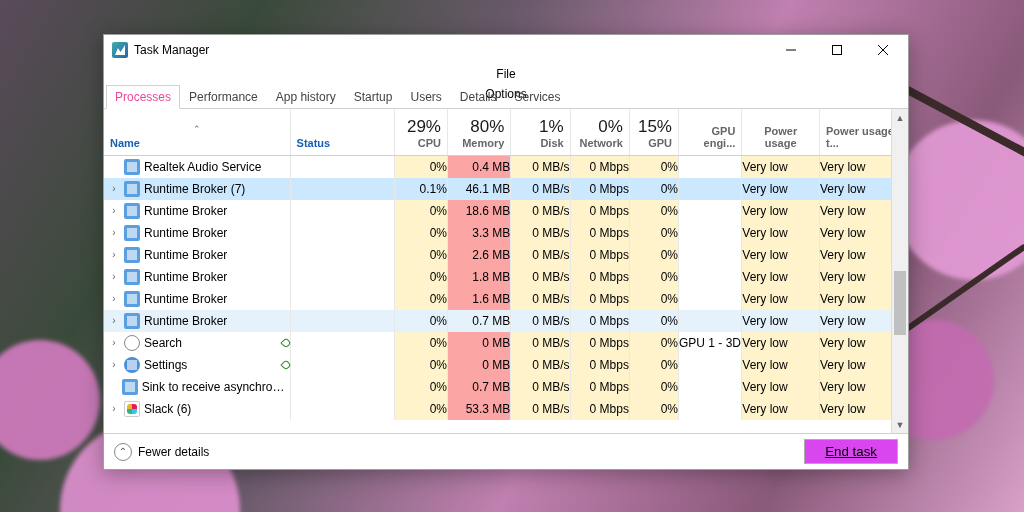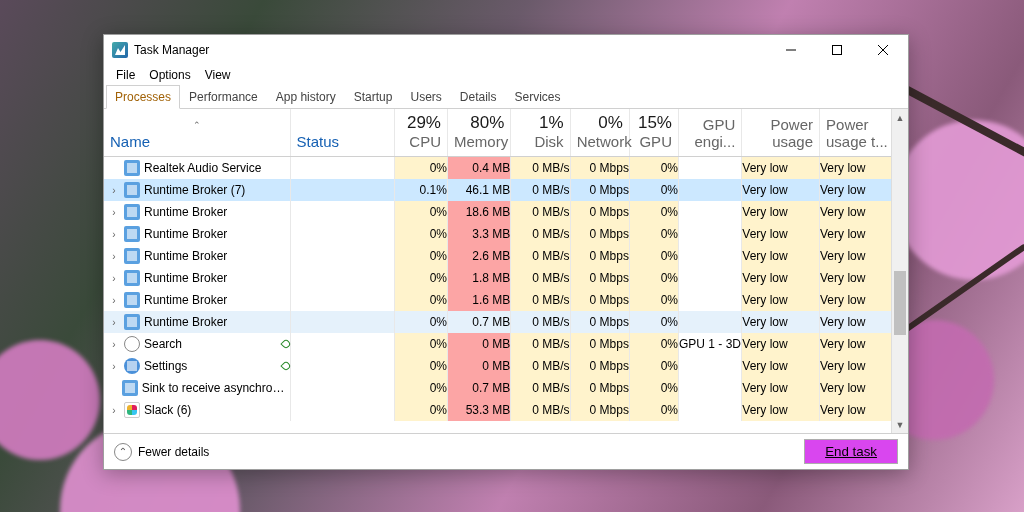--- a/index.html
+++ b/index.html
@@ -29,34 +29,34 @@
     box-shadow:0 4px 20px rgba(0,0,0,.3);
   }
   .titlebar { height:30px; display:flex; align-items:center; padding:0 2px 0 8px; }
   .app-icon { width:16px;height:16px;background:linear-gradient(135deg,#4aa,#26a);margin-right:6px;border-radius:2px;position:relative;}
   .app-icon::after{content:"";position:absolute;inset:3px;background:#fff;clip-path:polygon(0 100%,30% 30%,55% 70%,100% 0,100% 100%);}
   .title { flex:0 0 auto; }
   .tspacer{flex:1;}
   .winbtn { width:46px;height:30px;display:flex;align-items:center;justify-content:center;}
   .winbtn svg{width:10px;height:10px;}
 
-  .menubar { height:20px; display:flex; gap:2px; padding:0 6px; align-items:center; }
+  .menubar { height:20px; display:flex; gap:2px; padding:0 6px; align-items:center;flex-direction:column; }
   .menuitem { padding:2px 6px; }
 
   .tabbar { height:24px; display:flex; align-items:flex-end; padding:0 2px; border-bottom:1px solid #d0d0d0;}
   .tab { padding:4px 8px; border:1px solid transparent; border-bottom:none; position:relative; color:#444;}
-  .tab.active { background:#fff; border-color:#d0d0d0; border-bottom:1px solid #fff; margin-bottom:-1px; color:#a16207;}
+  .tab.active { background:#fff; border-color:#d0d0d0; border-bottom:1px solid #fff; margin-bottom:-1px; color:#ec4899;}
 
   .grid-wrap { flex:1; overflow:hidden; position:relative;}
   .grid { width:100%; border-collapse:collapse; table-layout:fixed;}
   .grid th, .grid td { border-right:1px solid #e8e8e8; padding:0; height:22px; }
   .grid thead th { height:46px; vertical-align:bottom; font-weight:400; color:#555; border-bottom:1px solid #d0d0d0; background:#fff; }
   .hdr { padding:4px 6px 6px 6px; }
   .hdr .top { text-align:right; font-size:17px; color:#1a1a1a; }
-  .hdr .bot { text-align:right; color:#666; font-size:15px;}
+  .hdr .bot { text-align:right; color:#666; font-size:11px;font-weight:bold;}
   .hdr.name .bot{ text-align:left; color:#1560b3; }
   .hdr.status .bot{ text-align:left; color:#1560b3;}
   .sort-ind { text-align:center;color:#666;font-size:9px;line-height:8px;}
 
   .c-name{width:182px;}
   .c-status{width:102px;}
   .c-cpu{width:52px;}
   .c-mem{width:62px;}
   .c-disk{width:58px;}
   .c-net{width:58px;}
@@ -205,21 +205,21 @@
                 <div class="bot">GPU</div>
               </div>
             </th>
           <th>
               <div class="hdr">
                 <div class="bot">GPU engi...</div>
               </div>
             </th>
           <th>
               <div class="hdr">
-                <div class="bot" style="text-align:right">Power usage</div>
+                <div class="bot" style="text-align:center">Power usage</div>
               </div>
             </th>
           <th>
               <div class="hdr">
                 <div class="bot" style="text-align:left">Power usage t...</div>
               </div>
             </th>
         </tr>
       </thead>
       <tbody id="tbody">

